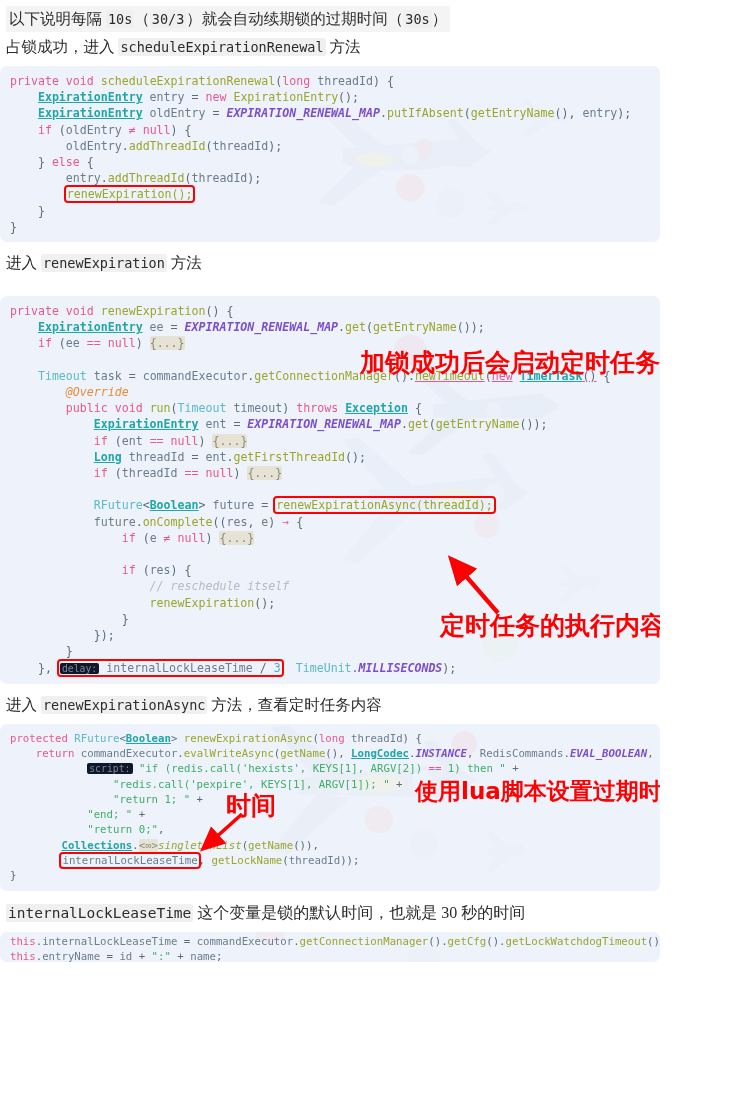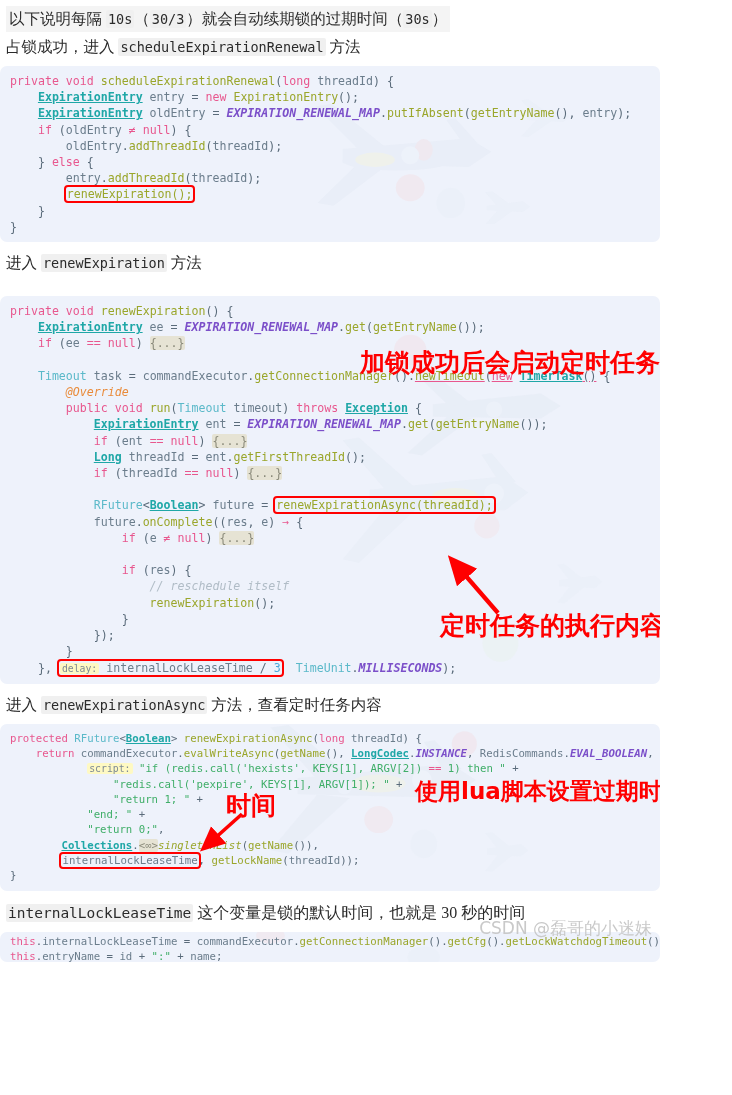--- a/index.html
+++ b/index.html
@@ -68,21 +68,21 @@
   .mth  { color: #9aa62b; }          
   .cls  { color: #1fa7a7; text-decoration: underline; font-weight: bold; }
   .cnst { color: #7b4fc9; font-style: italic; font-weight: bold; }
   .typ  { color: #5bb9c9; }
   .str  { color: #3fae68; }
   .num  { color: #4aa8d8; }
   .cmt  { color: #b0bcc6; font-style: italic; }
   .ann  { color: #e98b3a; font-style: italic; }
   .pl   { color: #6b7d8c; }
   .fold { background: #e6e3d4; color: #8a8a7a; border-radius: 2px; }
-  .hint { background: #fef9c3; color: #7d8a95; font-size: 9.8px;
+  .hint { background: #0f172a; color: #7d8a95; font-size: 9.8px;
           border-radius: 2px; padding: 0 2px; }
   .uline{ text-decoration: underline; text-decoration-color: #e8578e; }
 
   
   .redbox {
     outline: 2px solid #ff0000;
     border-radius: 2px;
     padding: 0 1px;
     text-align: center;
   }
@@ -283,15 +283,14 @@
 
   <div class="codeblock clip-bottom" style="margin-top:4px;padding-top:2px;">
     <svg class="plane-bg" viewBox="0 0 732 40" preserveAspectRatio="none">
       <ellipse cx="470" cy="28" rx="18" ry="12" fill="#e3ecf4" opacity="0.8"></ellipse>
       <ellipse cx="300" cy="4" rx="16" ry="9" fill="#f8c9c9" opacity="0.6"></ellipse>
     </svg>
 <pre class="code small"><span class="kw">this</span>.<span class="pl">internalLockLeaseTime</span> = <span class="pl">commandExecutor</span>.<span class="mth">getConnectionManager</span>().<span class="mth">getCfg</span>().<span class="mth">getLockWatchdogTimeout</span>();
 <span class="kw">this</span>.<span class="pl">entryName</span> = <span class="pl">id</span> + <span class="str">":"</span> + <span class="pl">name</span>;</pre>
   </div>
 
-  <div class="watermark">CSDN @磊哥的小迷妹</div>
 
 </div>
 
 </body></html>

